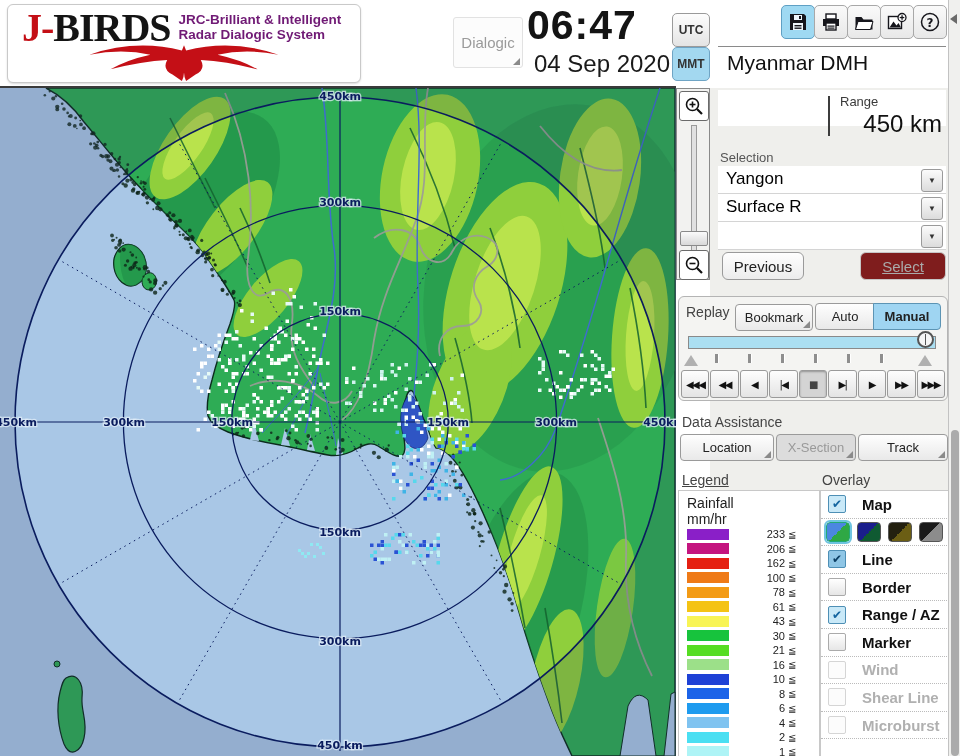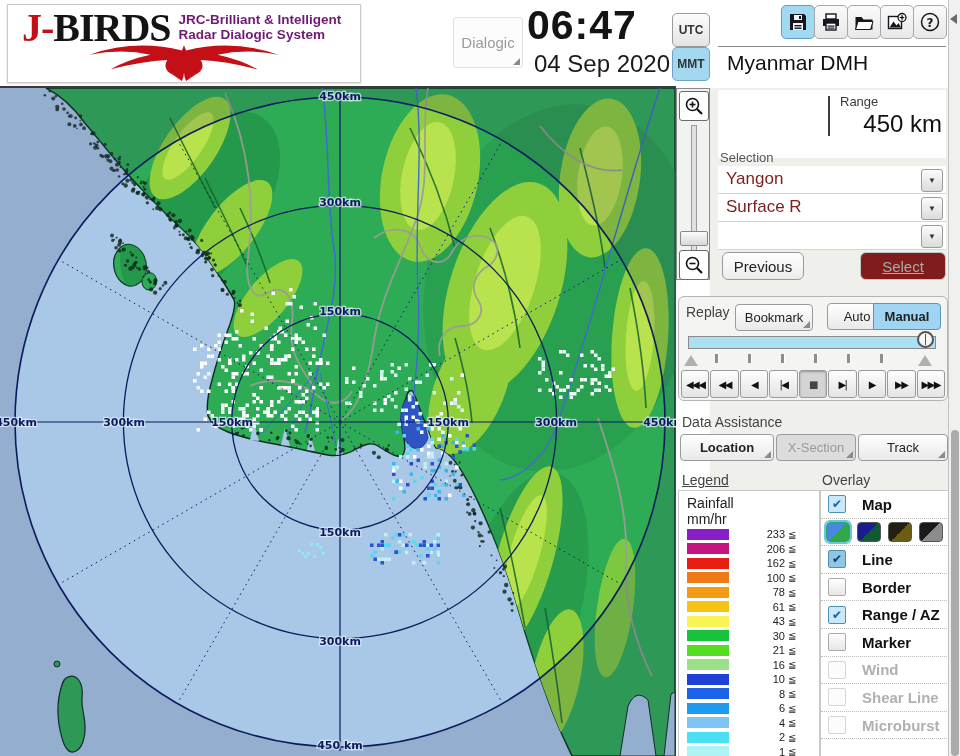--- a/index.html
+++ b/index.html
@@ -1,21 +1,21 @@
 <!DOCTYPE html>
 <html><head>
 <meta charset="utf-8">
 <style>
   html,body{margin:0;padding:0;}
   body{width:960px;height:756px;overflow:hidden;background:#fff;
        font-family:"Liberation Sans","DejaVu Sans",sans-serif;position:relative;}
   
   .header{position:absolute;left:0;top:0;width:960px;height:88px;background:#fff;}
   .logo-box{position:absolute;left:7px;top:4px;width:352px;height:77px;border:1px solid #c9c9c9;
-            border-radius:0;background:#fff;box-shadow:0 1px 2px rgba(0,0,0,.15);}
+            border-radius:6px;background:#fff;box-shadow:0 1px 2px rgba(0,0,0,.15);}
   .logo-row{position:absolute;left:14px;top:2px;display:flex;align-items:flex-start;}
   .brand{font-family:"Liberation Serif","DejaVu Serif",serif;font-weight:bold;font-size:40px;line-height:42px;letter-spacing:-1px;}
   .brand .red{color:#c40f16;} .brand .blk{color:#141414;}
   .taglines{margin:5px 0 0 8px;color:#701a75;font-weight:bold;font-size:13.5px;line-height:15px;white-space:nowrap;}
   .eagle{position:absolute;left:6px;top:36px;width:340px;height:42px;}
   .warning-btn{position:absolute;left:453px;top:17px;width:68px;height:49px;background:#fcfcfc;
       border:1px solid #e2e2e2;border-radius:3px;color:#9a9a9a;font-size:15px;display:flex;
       align-items:center;justify-content:center;}
   .fold::after{content:"";position:absolute;right:2px;bottom:2px;border-left:7px solid transparent;
       border-bottom:7px solid #8a8a8a;width:0;height:0;}
@@ -35,27 +35,27 @@
   
   .zoom-strip{position:absolute;left:676px;top:88px;width:34px;height:192px;background:#f2f2f0;
       border:1px solid #8a8a8a;box-sizing:border-box;}
   .zbtn{position:absolute;left:2px;width:28px;height:28px;background:#fff;border:1px solid #6a6a6a;
       border-radius:3px;display:flex;align-items:center;justify-content:center;}
   .ztrack{position:absolute;left:14px;top:36px;width:4px;height:136px;background:#e0e0e0;border:1px solid #9a9a9a;}
   .zhandle{position:absolute;left:3px;top:142px;width:26px;height:13px;background:linear-gradient(#fbfbfb,#d8d8d8);
       border:1px solid #8a8a8a;border-radius:2px;}
   
   .panel{position:absolute;left:710px;top:88px;width:238px;height:668px;background:#efefec;}
-  .range-box{position:absolute;left:8px;top:2px;width:228px;height:68px;background:#fff;}
+  .range-box{position:absolute;left:8px;top:2px;width:228px;height:36px;background:#fff;}
   .range-div{position:absolute;left:110px;top:6px;width:2px;height:40px;background:#3c3c3c;}
   .range-label{position:absolute;left:122px;top:4px;font-size:13px;color:#3a3a3a;}
   .range-value{position:absolute;right:4px;top:20px;font-size:24px;color:#111;}
   .sel-label{position:absolute;left:10px;top:62px;font-size:13px;color:#555;}
   .sel-row{position:absolute;left:8px;width:228px;height:27px;background:#fff;border-bottom:1px solid #d4d4d4;}
-  .sel-text{position:absolute;left:8px;top:3px;font-size:17px;color:#7f1d1d;}
+  .sel-text{position:absolute;left:8px;top:3px;font-size:17px;color:#000000;}
   .dd-btn{position:absolute;right:3px;top:3px;width:20px;height:21px;background:linear-gradient(#fbfbfb,#dcdcdc);
       border:1px solid #9a9a9a;border-radius:3px;font-size:8px;color:#333;display:flex;align-items:center;justify-content:center;}
   .pbtn{position:absolute;height:26px;border:1px solid #9a9a9a;border-radius:6px;background:linear-gradient(#fefefe,#ececec);
       font-size:15px;color:#222;display:flex;align-items:center;justify-content:center;}
   .pbtn.disabled{background:#7f1d1d;border-color:#c6c6c6;color:#aaa;text-decoration:underline;}
   .replay-box{position:absolute;left:-32px;top:208px;width:268px;height:103px;border:1px solid #b4b4b4;border-radius:6px;background:#f4f4f2;}
   .replay-label{position:absolute;left:7px;top:7px;font-size:14px;color:#444;}
   .rbtn{position:absolute;height:25px;border:1px solid #9a9a9a;border-radius:4px;background:linear-gradient(#fefefe,#e9e9e9);
       font-size:13px;color:#222;display:flex;align-items:center;justify-content:center;}
   .rbtn.active{background:#9fd5f2;border-color:#5c94b4;font-weight:bold;}
@@ -1100,21 +1100,21 @@
     <div class="sel-text"></div>
     <div class="dd-btn">▼</div>
   </div>
 
   <div class="pbtn" style="left:12px;top:164px;width:80px;">Previous</div>
   <div class="pbtn disabled" style="left:150px;top:164px;width:84px;">Select</div>
 
   <div class="replay-box">
     <div class="replay-label">Replay</div>
     <div class="rbtn fold" style="left:56px;top:7px;width:76px;">Bookmark</div>
-    <div class="rbtn" style="left:148px;top:6px;width:58px;border-radius:4px 0 0 4px;">Auto</div>
+    <div class="rbtn" style="left:136px;top:6px;width:58px;border-radius:4px 0 0 4px;">Auto</div>
     <div class="rbtn active" style="left:194px;top:6px;width:66px;border-radius:0 4px 4px 0;">Manual</div>
     <div class="rtrack"></div>
     <div class="rhandle"></div>
     <div class="tri" style="left:5px;"></div>
     <div class="tri" style="left:239px;"></div>
     <div class="tick" style="left:36px;"></div>
       <div class="tick" style="left:69px;"></div>
     <div class="tick" style="left:102px;"></div>
       <div class="tick" style="left:135px;"></div>
     <div class="tick" style="left:168px;"></div>
@@ -1126,21 +1126,21 @@
         <div class="tpbtn">|◀</div>
         <div class="tpbtn pressed">■</div>
         <div class="tpbtn">▶|</div>
         <div class="tpbtn">▶</div>
         <div class="tpbtn">▶▶</div>
         <div class="tpbtn">▶▶▶</div>
       </div>
   </div>
 
   <div class="da-label">Data Assistance</div>
-  <div class="rbtn fold" style="left:-30px;top:346px;width:92px;font-weight:bold;">Location</div>
+  <div class="rbtn fold" style="left:-30px;top:346px;width:92px;">Location</div>
   <div class="rbtn fold" style="left:66px;top:346px;width:78px;background:#dcdcdc;color:#999;">X-Section</div>
   <div class="rbtn fold" style="left:148px;top:346px;width:88px;">Track</div>
 
   <div class="legend-title">Legend</div>
   <div class="overlay-title">Overlay</div>
 
   <div class="legend-box">
     <div class="legend-unit">
       <div>Rainfall</div>
       <div>mm/hr</div>

